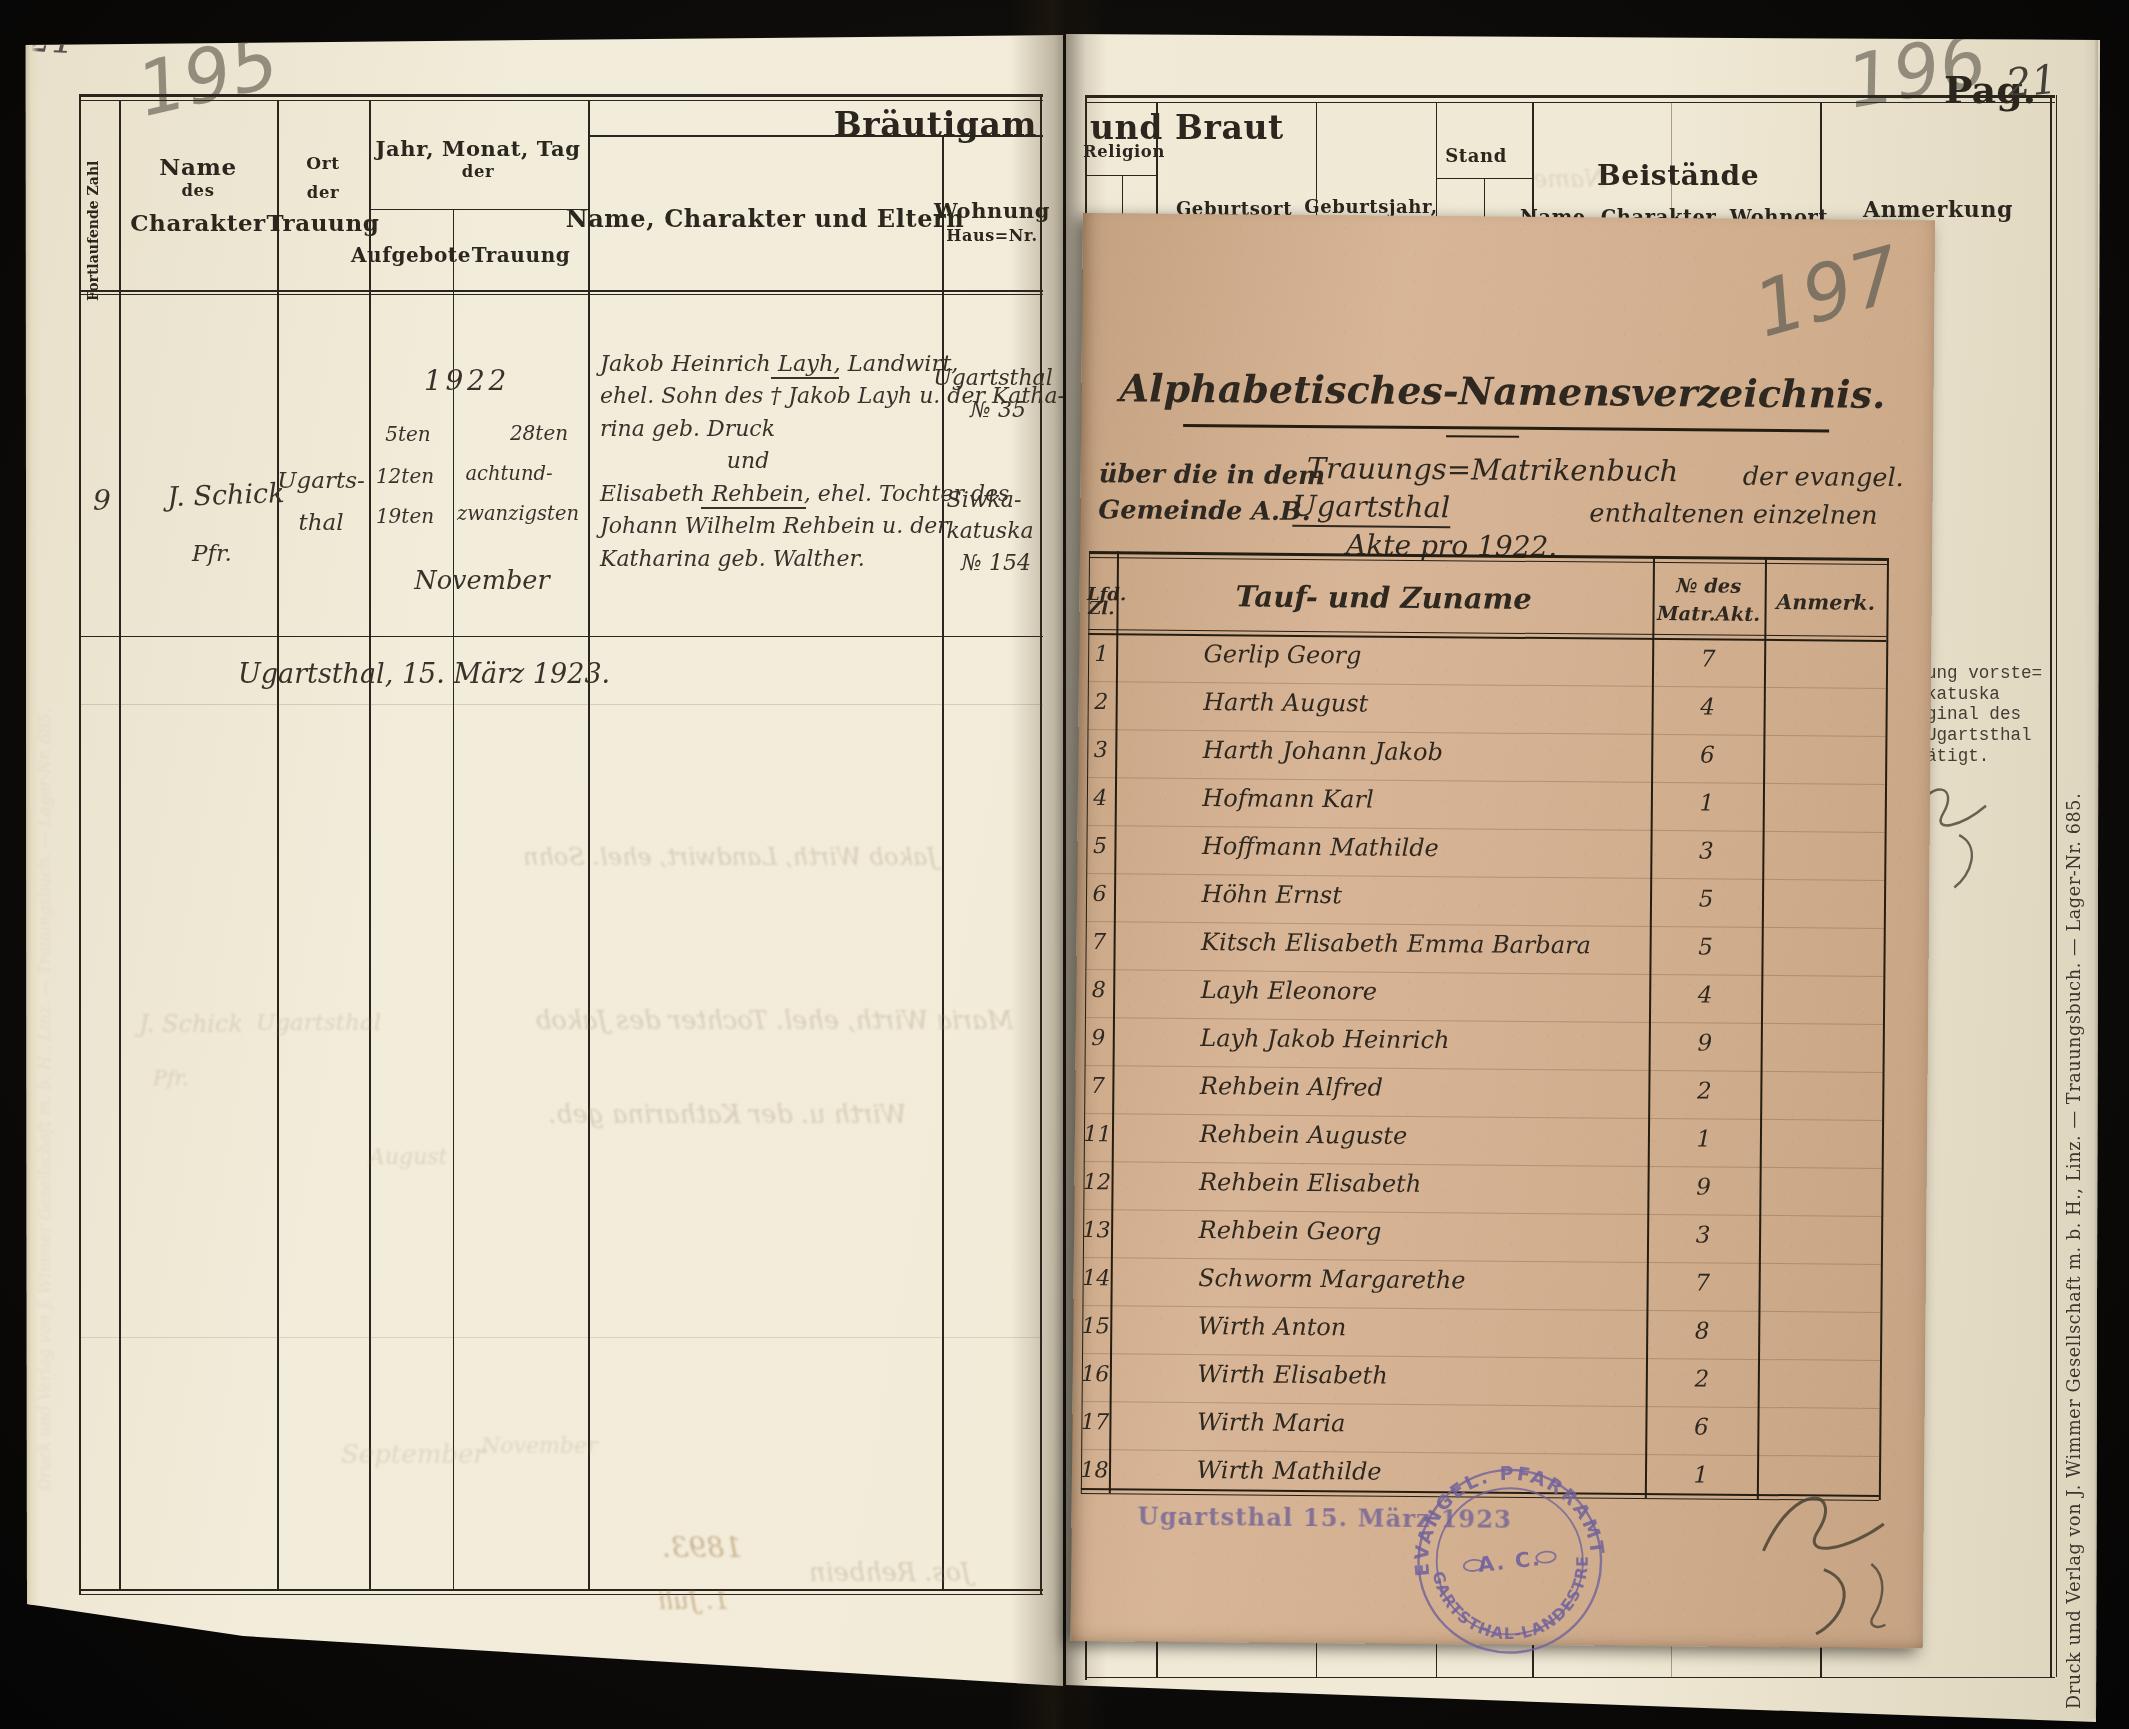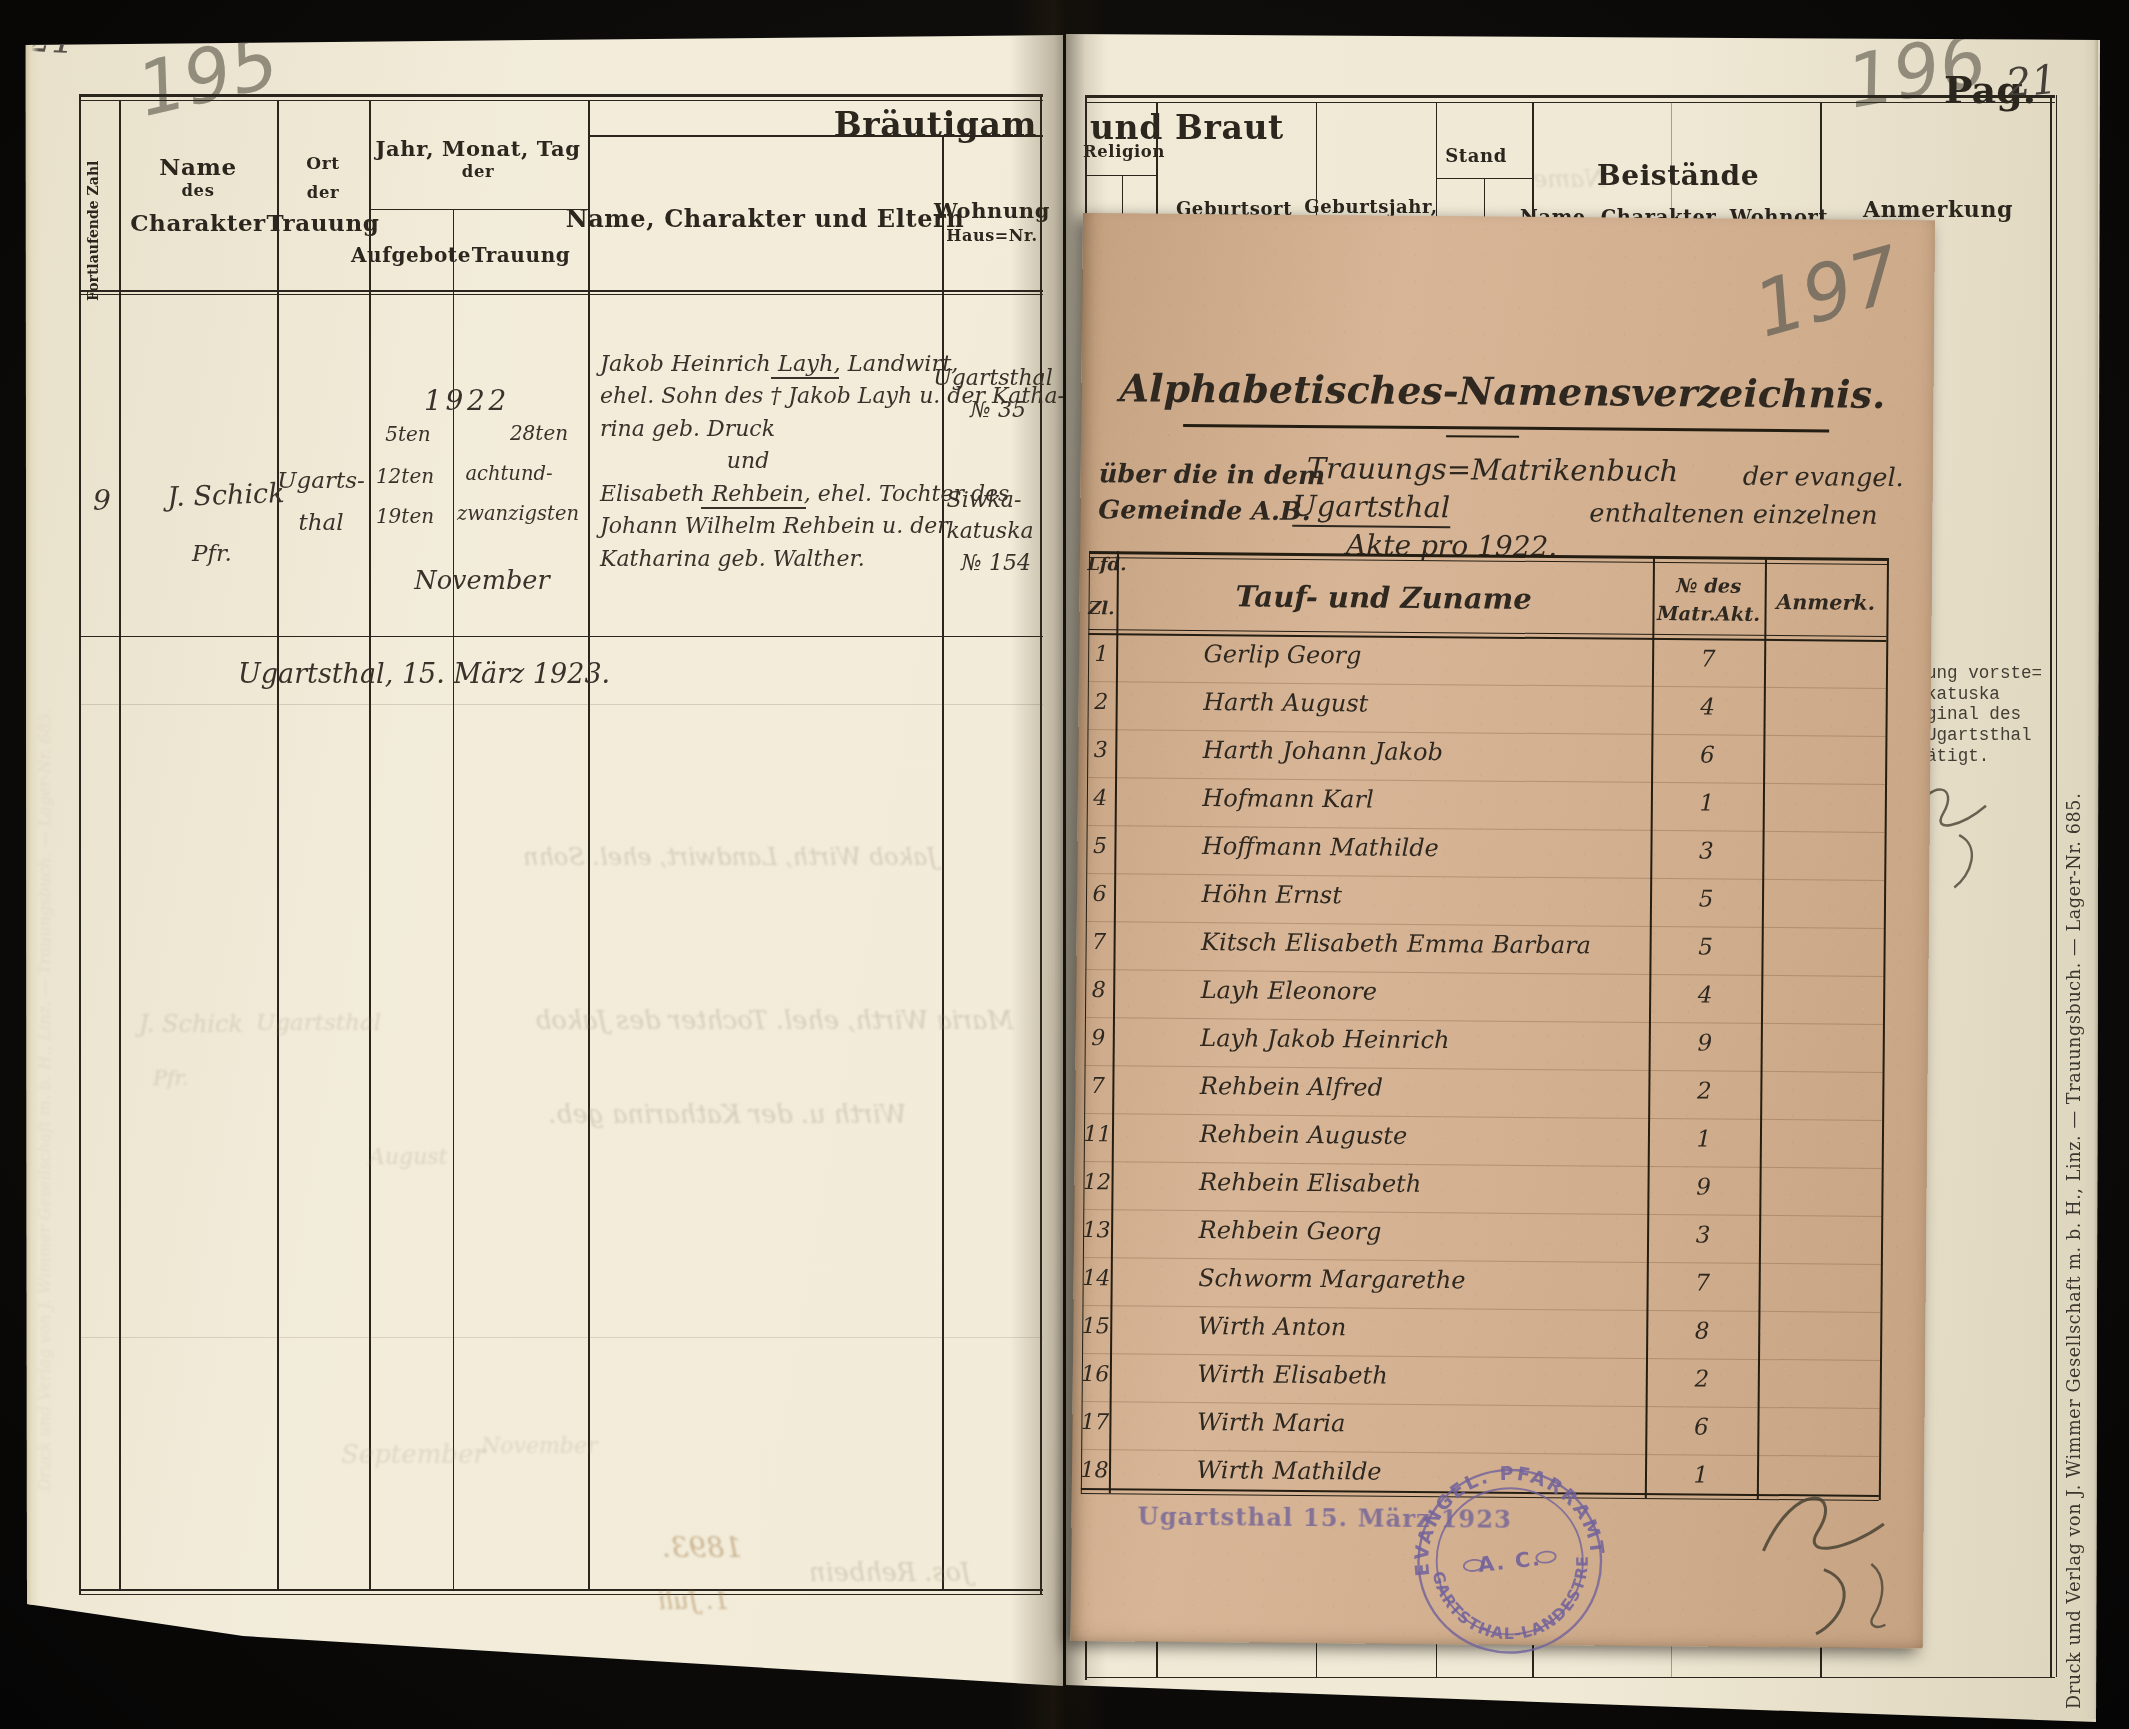--- a/index.html
+++ b/index.html
@@ -105,21 +105,21 @@
     <div class="plabel cx" style="left:521px;top:243px;font-size:20px;">Trauung</div>
     <div class="plabel cx" style="left:765px;top:204px;font-size:24px;">Name, Charakter und Eltern</div>
     <div class="plabel cx" style="left:992px;top:198px;font-size:21px;">Wohnung</div>
     <div class="plabel cx" style="left:992px;top:226px;font-size:16px;">Haus=Nr.</div>
 
     <div class="hand cx" style="left:102px;top:484px;font-size:28px;">9</div>
     <div class="hand cx" style="left:226px;top:479px;font-size:27px;transform:translateX(-50%) rotate(-2deg);">J. Schick</div>
     <div class="hand cx" style="left:212px;top:540px;font-size:23px;">Pfr.</div>
     <div class="hand cx" style="left:321px;top:467px;font-size:23px;">Ugarts-</div>
     <div class="hand cx" style="left:321px;top:509px;font-size:23px;">thal</div>
-    <div class="hand cx" style="left:467px;top:364px;font-size:28px;letter-spacing:3.7px;margin-top:20px;">1922</div>
+    <div class="hand cx" style="left:467px;top:364px;font-size:28px;letter-spacing:3.7px;">1922</div>
     <div class="hand cx" style="left:408px;top:422px;font-size:20px;">5ten</div>
     <div class="hand cx" style="left:405px;top:464px;font-size:20px;">12ten</div>
     <div class="hand cx" style="left:405px;top:504px;font-size:20px;">19ten</div>
     <div class="hand cx" style="left:500px;top:421px;font-size:20px;margin-left:39px;">28ten</div>
     <div class="hand cx" style="left:509px;top:462px;font-size:19.5px;">achtund-</div>
     <div class="hand cx" style="left:518px;top:502px;font-size:19.5px;">zwanzigsten</div>
     <div class="hand cx" style="left:482px;top:565px;font-size:25.6px;">November</div>
 
     <div class="hand" style="left:600px;top:350px;font-size:22.5px;">Jakob Heinrich Layh, Landwirt,</div>
     <div class="hand" style="left:600px;top:383px;font-size:22px;">ehel. Sohn des † Jakob Layh u. der Katha-</div>
@@ -226,21 +226,21 @@
     <div class="hand" style="left:509px;top:280px;font-size:25.6px;">enthaltenen einzelnen</div>
     <div class="hand" style="left:266px;top:313px;font-size:28px;">Akte pro 1922.</div>
 
     <div class="hl" style="left:8.5px;top:338px;width:798px;height:3px;"></div>
     <div class="hl" style="left:8.5px;top:344px;width:798px;height:1.2px;"></div>
     <div class="hl" style="left:8.5px;top:416px;width:798px;height:1.2px;"></div>
     <div class="hl" style="left:8.5px;top:420px;width:798px;height:2.4px;"></div>
     <div class="hl" style="left:8.5px;top:1275px;width:798px;height:2.4px;"></div>
     <div class="hl" style="left:8.5px;top:1280px;width:798px;height:1.2px;"></div>
 
-    <div class="hand" style="left:7.3px;top:340px;width:29px;text-align:center;font-size:18px;font-weight:bold;">Lfd.</div>
+    <div class="hand" style="left:7.3px;top:370px;width:29px;text-align:center;font-size:18px;font-weight:bold;">Lfd.</div>
     <div class="hand" style="left:7.3px;top:384px;width:29px;text-align:center;font-size:18px;font-weight:bold;">Zl.</div>
     <div class="hand cx" style="left:304px;top:365px;font-size:29px;font-weight:bold;">Tauf- und Zuname</div>
     <div class="hand cx" style="left:629px;top:356px;font-size:19.5px;font-weight:bold;">№ des</div>
     <div class="hand cx" style="left:629px;top:384px;font-size:19.5px;font-weight:bold;">Matr.Akt.</div>
     <div class="hand cx" style="left:746px;top:371px;font-size:20.7px;font-weight:bold;">Anmerk.</div>
 
     <div class="idx-rows">
   <div class="idx-row">
     <span class="r-nr hand">1</span>
     <span class="r-name hand">Gerlip Georg</span>

